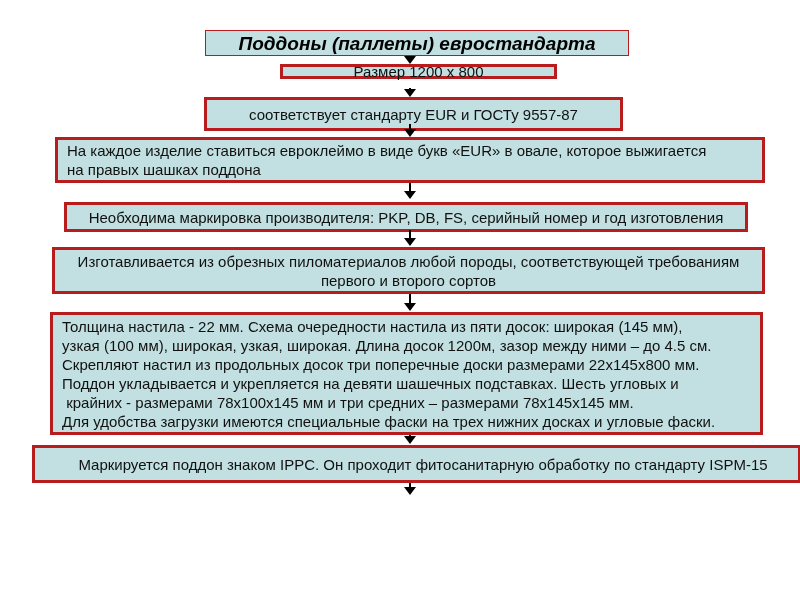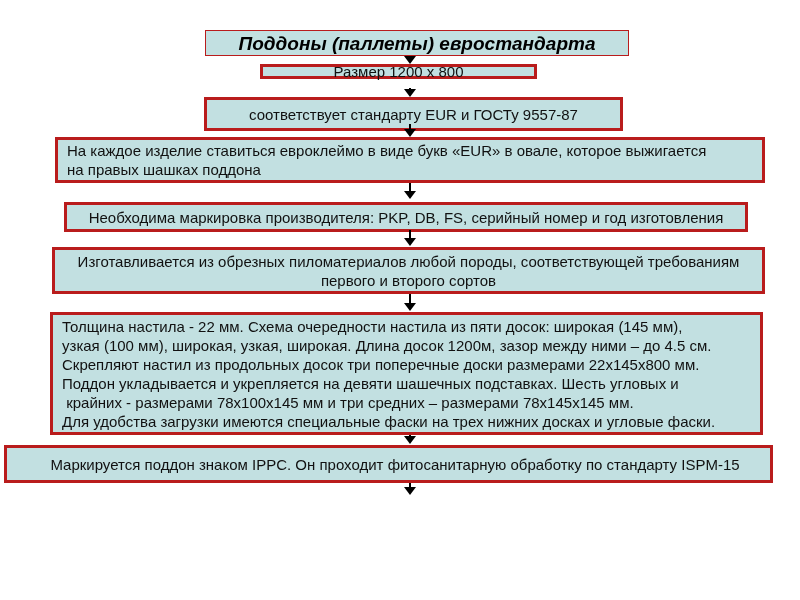--- a/index.html
+++ b/index.html
@@ -37,27 +37,27 @@
   }
   
   .b1 {
     left: 205px; top: 30px; width: 424px; height: 26px;
     border-width: 1px;
     font-size: 19px;
     font-weight: bold;
     font-style: italic;
     color: #000000;
   }
-  .b2 { left: 260px; top: 64px;  width: 277px; height: 15px; }
+  .b2 { left: 280px; top: 64px;  width: 277px; height: 15px; }
   .b3 { left: 204px; top: 97px;  width: 419px; height: 34px; }
   .b4 { left: 55px;  top: 137px; width: 710px; height: 46px; }
   .b5 { left: 64px;  top: 202px; width: 684px; height: 30px; }
   .b6 { left: 52px;  top: 247px; width: 713px; height: 47px; }
   .b7 { left: 50px;  top: 312px; width: 713px; height: 123px; }
-  .b8 { left: 4px;  top: 445px; width: 769px; height: 38px; padding-left: 19px; }
+  .b8 { left: 32px;  top: 445px; width: 769px; height: 38px; padding-left: 19px; }
   .b9 { left: 215px; top: 496px; width: 387px; height: 31px; }
 
   
   .arrow {
     position: absolute;
     left: 404px;
     width: 12px;
     display: flex;
     flex-direction: column;
     align-items: center;

